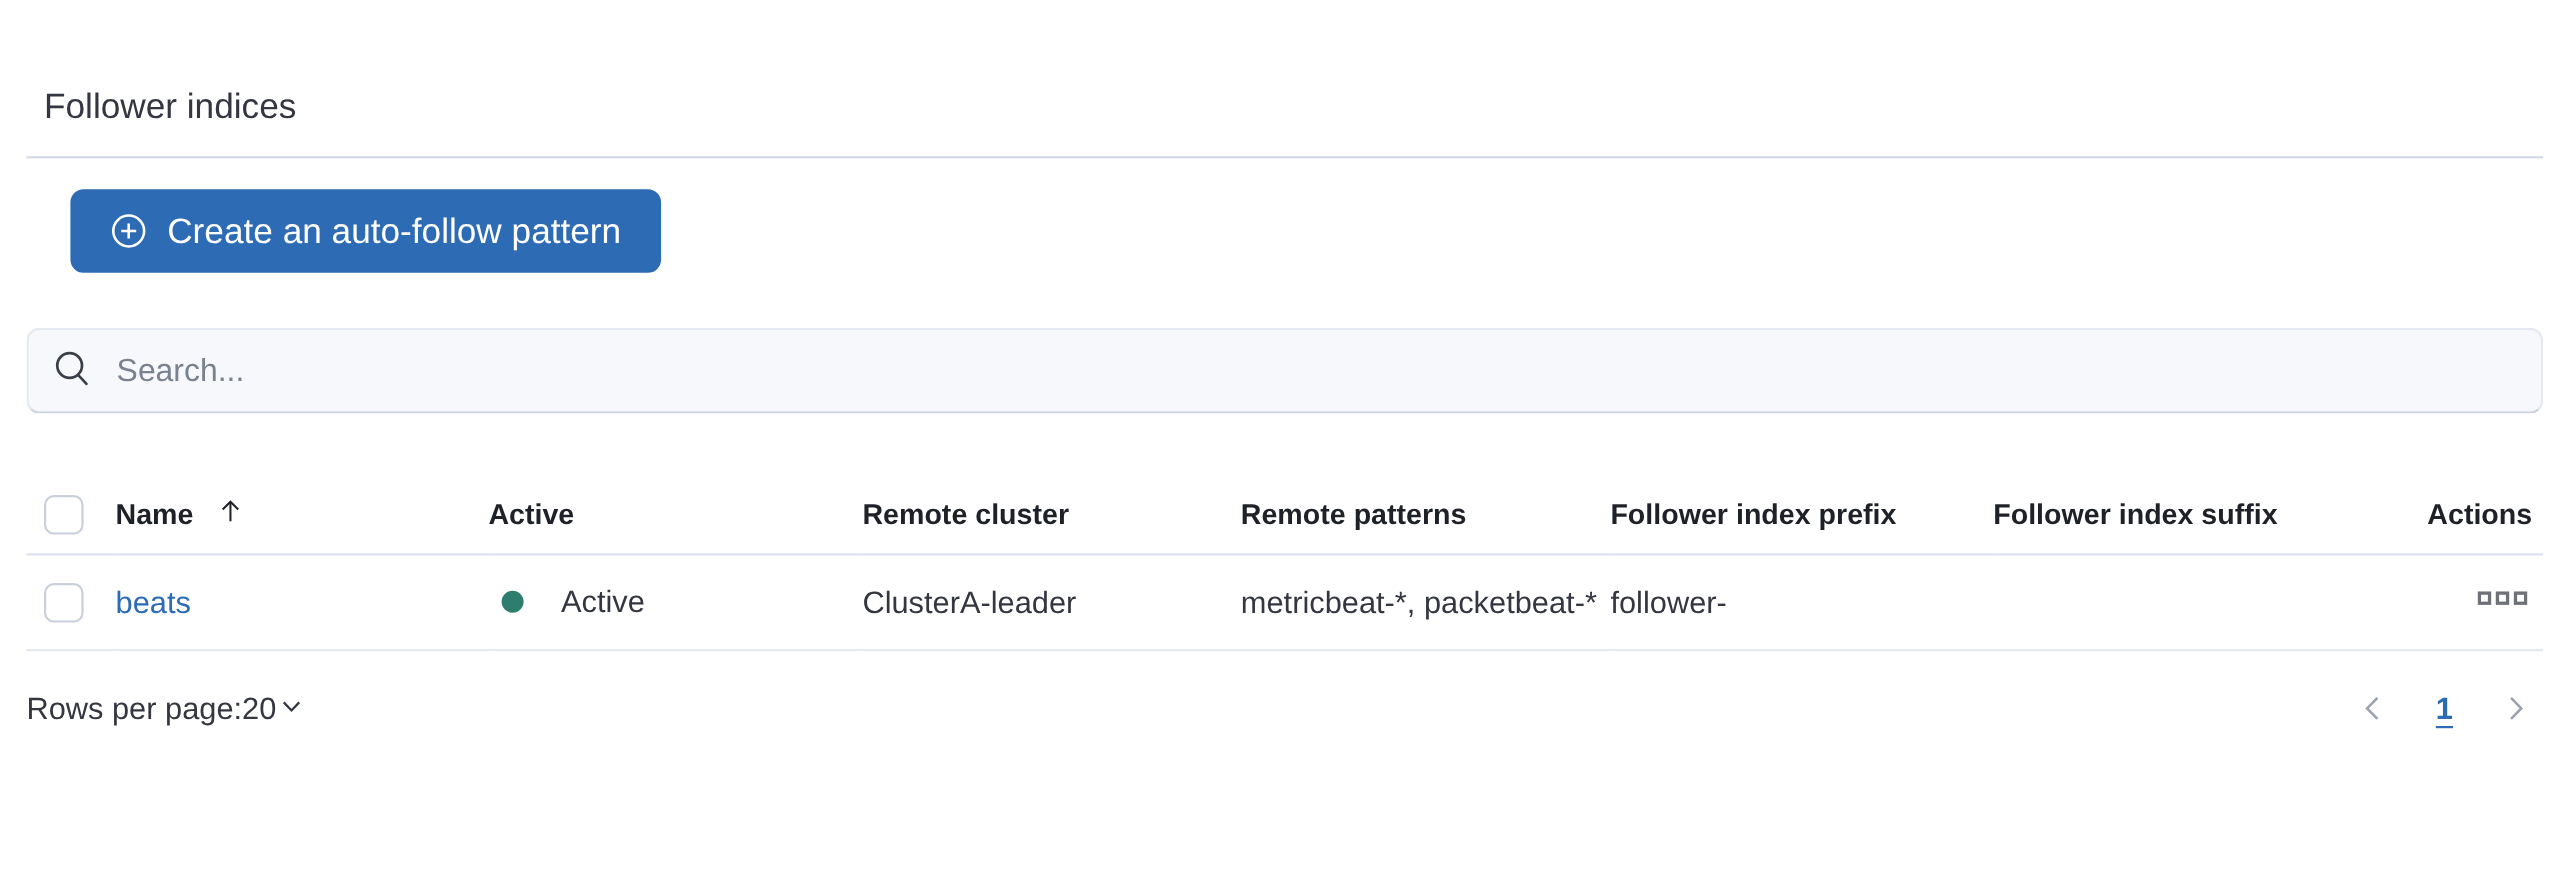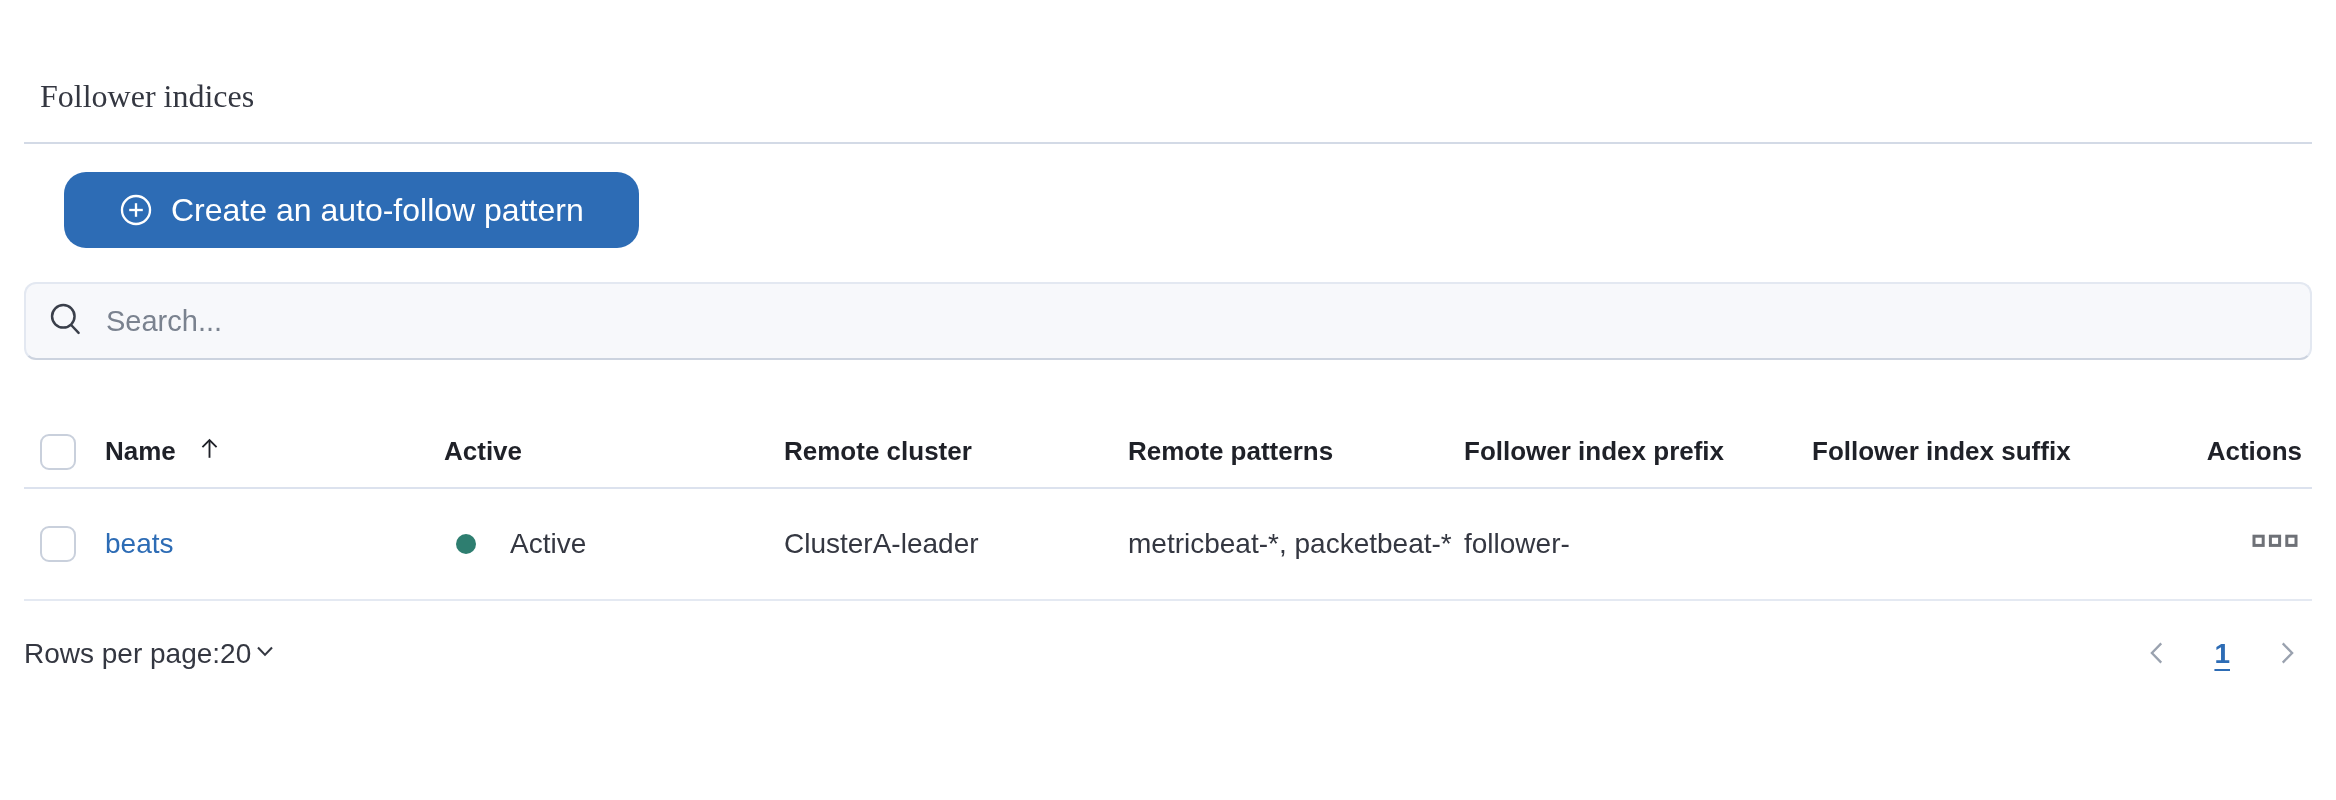--- a/index.html
+++ b/index.html
@@ -8,42 +8,42 @@
     --table-row-border:#e4e9f2; --search-bg:#f7f8fb; --search-border:#e3e8f1;
     --checkbox-border:#c9d0dc; --icon-gray:#9aa2af; --actions-icon:#6e7177; --button-text:#ffffff;
   }
   *{box-sizing:border-box;margin:0;padding:0}
   html,body{width:2336px;height:800px;overflow:hidden;background:#ffffff;}
   body{font-family:"Liberation Sans","DejaVu Sans",sans-serif;color:var(--body-text);}
   .page{padding:14px 24px 0 24px;width:2336px;}
 
   h1.page-title{font-size:56px;line-height:62px;font-weight:400;color:var(--title-text);letter-spacing:-0.5px;}
 
-  .tabs{display:flex;gap:46px;border-bottom:2px solid var(--tab-divider);margin-top:64px;font-family:Liberation Serif, serif;}
+  .tabs{display:flex;gap:46px;border-bottom:2px solid var(--tab-divider);margin-top:64px;}
   .tab{font-size:32px;line-height:36px;font-weight:500;color:var(--body-text);padding:0 16px 26px 16px;
        border-bottom:4px solid transparent;margin-bottom:-2px;cursor:pointer;background:none;border-top:none;border-left:none;border-right:none;font-family:inherit;}
   .tab.active{color:var(--primary);border-bottom-color:var(--primary);}
 
   .header-row{display:flex;justify-content:space-between;align-items:flex-start;margin-top:28px;}
   .description{font-size:32px;line-height:48px;color:var(--body-text);max-width:1745px;}
   .create-btn{flex-shrink:0;display:flex;align-items:center;gap:18px;background:var(--primary);color:var(--button-text);
-      border:none;border-radius:22px;height:76px;padding:0 55px;font-size:32px;font-family:inherit;cursor:pointer;margin-left:40px;}
+      border:none;border-radius:12px;height:76px;padding:0 36px;font-size:32px;font-family:inherit;cursor:pointer;margin-left:40px;}
   .create-btn svg{display:block;}
 
-  .search-bar{margin-top:34px;display:flex;align-items:center;height:78px;border-radius:12px;
+  .search-bar{margin-top:50px;display:flex;align-items:center;height:78px;border-radius:12px;
       background:var(--search-bg);border:2px solid var(--search-border);border-bottom-color:#ccd3df;padding:0 22px;}
   .search-bar svg{flex-shrink:0;color:#3a3f4a;}
   .search-input{flex:1;border:none;outline:none;background:transparent;font-size:29px;font-family:inherit;
       color:var(--body-text);margin-left:22px;height:100%;}
   .search-input::placeholder{color:var(--muted-text);}
 
   table.grid{width:2288px;margin-top:56px;border-collapse:collapse;table-layout:fixed;}
   table.grid th,table.grid td{padding:0;text-align:left;vertical-align:middle;font-weight:400;}
   tr.head-row{height:72px;border-bottom:2px solid var(--table-header-border);}
-  tr.data-row{height:112px;border-bottom:2px solid var(--table-row-border);}
+  tr.data-row{height:87px;border-bottom:2px solid var(--table-row-border);}
   .th-label{font-size:26px;font-weight:700;color:#1f2128;display:inline-flex;align-items:center;gap:20px;}
   td.cell{font-size:28px;line-height:40px;color:var(--body-text);padding-right:24px;}
   .checkbox{width:36px;height:36px;border:2px solid var(--checkbox-border);border-radius:9px;background:#fff;margin-left:16px;cursor:pointer;}
   a.name-link{color:var(--primary);text-decoration:none;font-size:28px;}
   .health{display:inline-flex;align-items:center;gap:34px;}
   .dot{width:20px;height:20px;border-radius:50%;background:var(--status-active-dot);margin-left:12px;}
   .actions-col{text-align:right !important;padding-right:10px !important;}
   .actions-btn{background:none;border:none;cursor:pointer;color:var(--actions-icon);padding:4px;}
 
   .footer{display:flex;justify-content:space-between;align-items:center;margin-top:30px;height:46px;}

